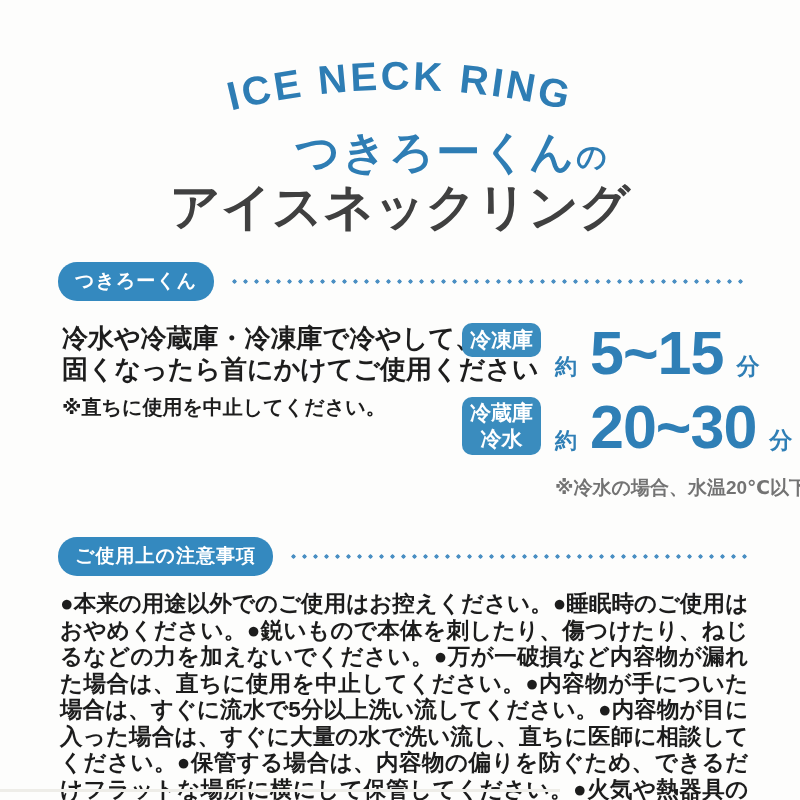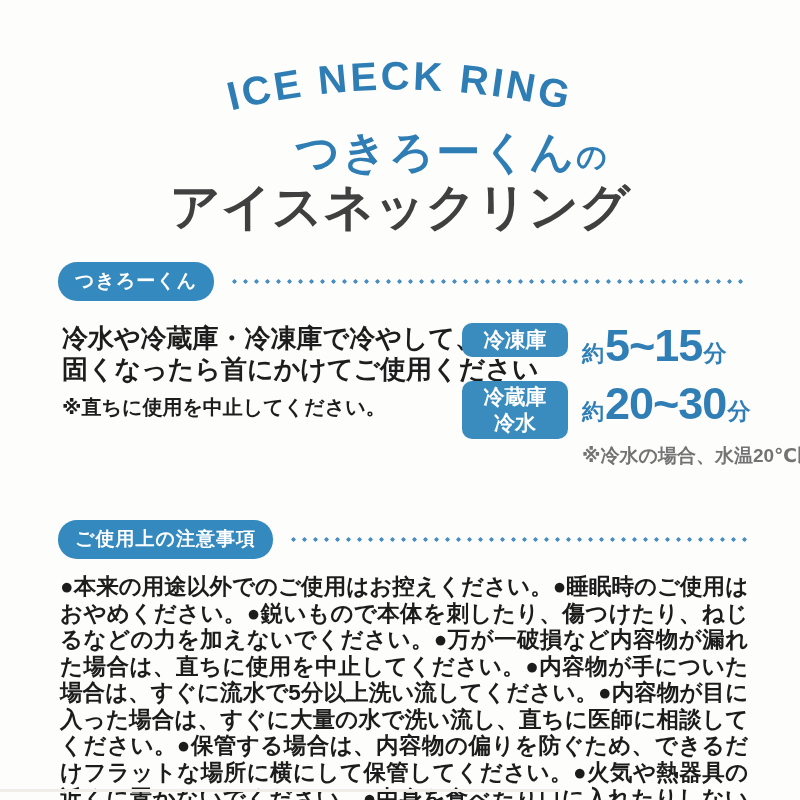--- a/index.html
+++ b/index.html
@@ -64,39 +64,39 @@
     margin:0;font-size:26px;font-weight:600;line-height:31px;
     letter-spacing:0px;color:#1d1d1d;white-space:nowrap;
   }
   .usage-note{
     margin:9px 0 0;font-size:20px;font-weight:600;color:#1d1d1d;white-space:nowrap;
   }
   .usage-right{margin-left:auto;width:296px;}
   .usage-row{display:flex;align-items:flex-start;margin-bottom:13px;}
   .tag{
     background:#3a8cbe;color:#fff;
-    width:106px;min-height:34px;
+    width:79px;min-height:34px;
     border-radius:10px;
     display:flex;flex-direction:column;align-items:center;justify-content:center;
     font-size:21px;font-weight:700;line-height:1.25;
     flex-shrink:0;
   }
   .tag.tall{min-height:58px;}
   .val-wrap{margin-left:14px;}
   .val{display:inline-flex;align-items:baseline;color:#2f7fb6;line-height:1;}
   .val .approx{font-size:22px;font-weight:700;}
-  .val .num{font-size:45px;font-weight:900;letter-spacing:-1px;margin:0 1px;}
+  .val .num{font-size:61px;font-weight:900;letter-spacing:-1px;margin:0 13px;}
   .val .unit{font-size:23px;font-weight:700;}
   .sub-note{
     display:block;margin-top:17px;
     font-size:19px;font-weight:600;color:#737373;white-space:nowrap;
   }
 
   
-  .caution-head{margin-top:38px;}
+  .caution-head{margin-top:23px;}
   .caution-text{
     margin:15px 0 0;
     padding:0 52px 0 60px;
     font-size:22.5px;font-weight:600;
     line-height:26.5px;
     color:#1c1c1c;
     text-align:justify;
     letter-spacing:-0.2px;
   }
 

